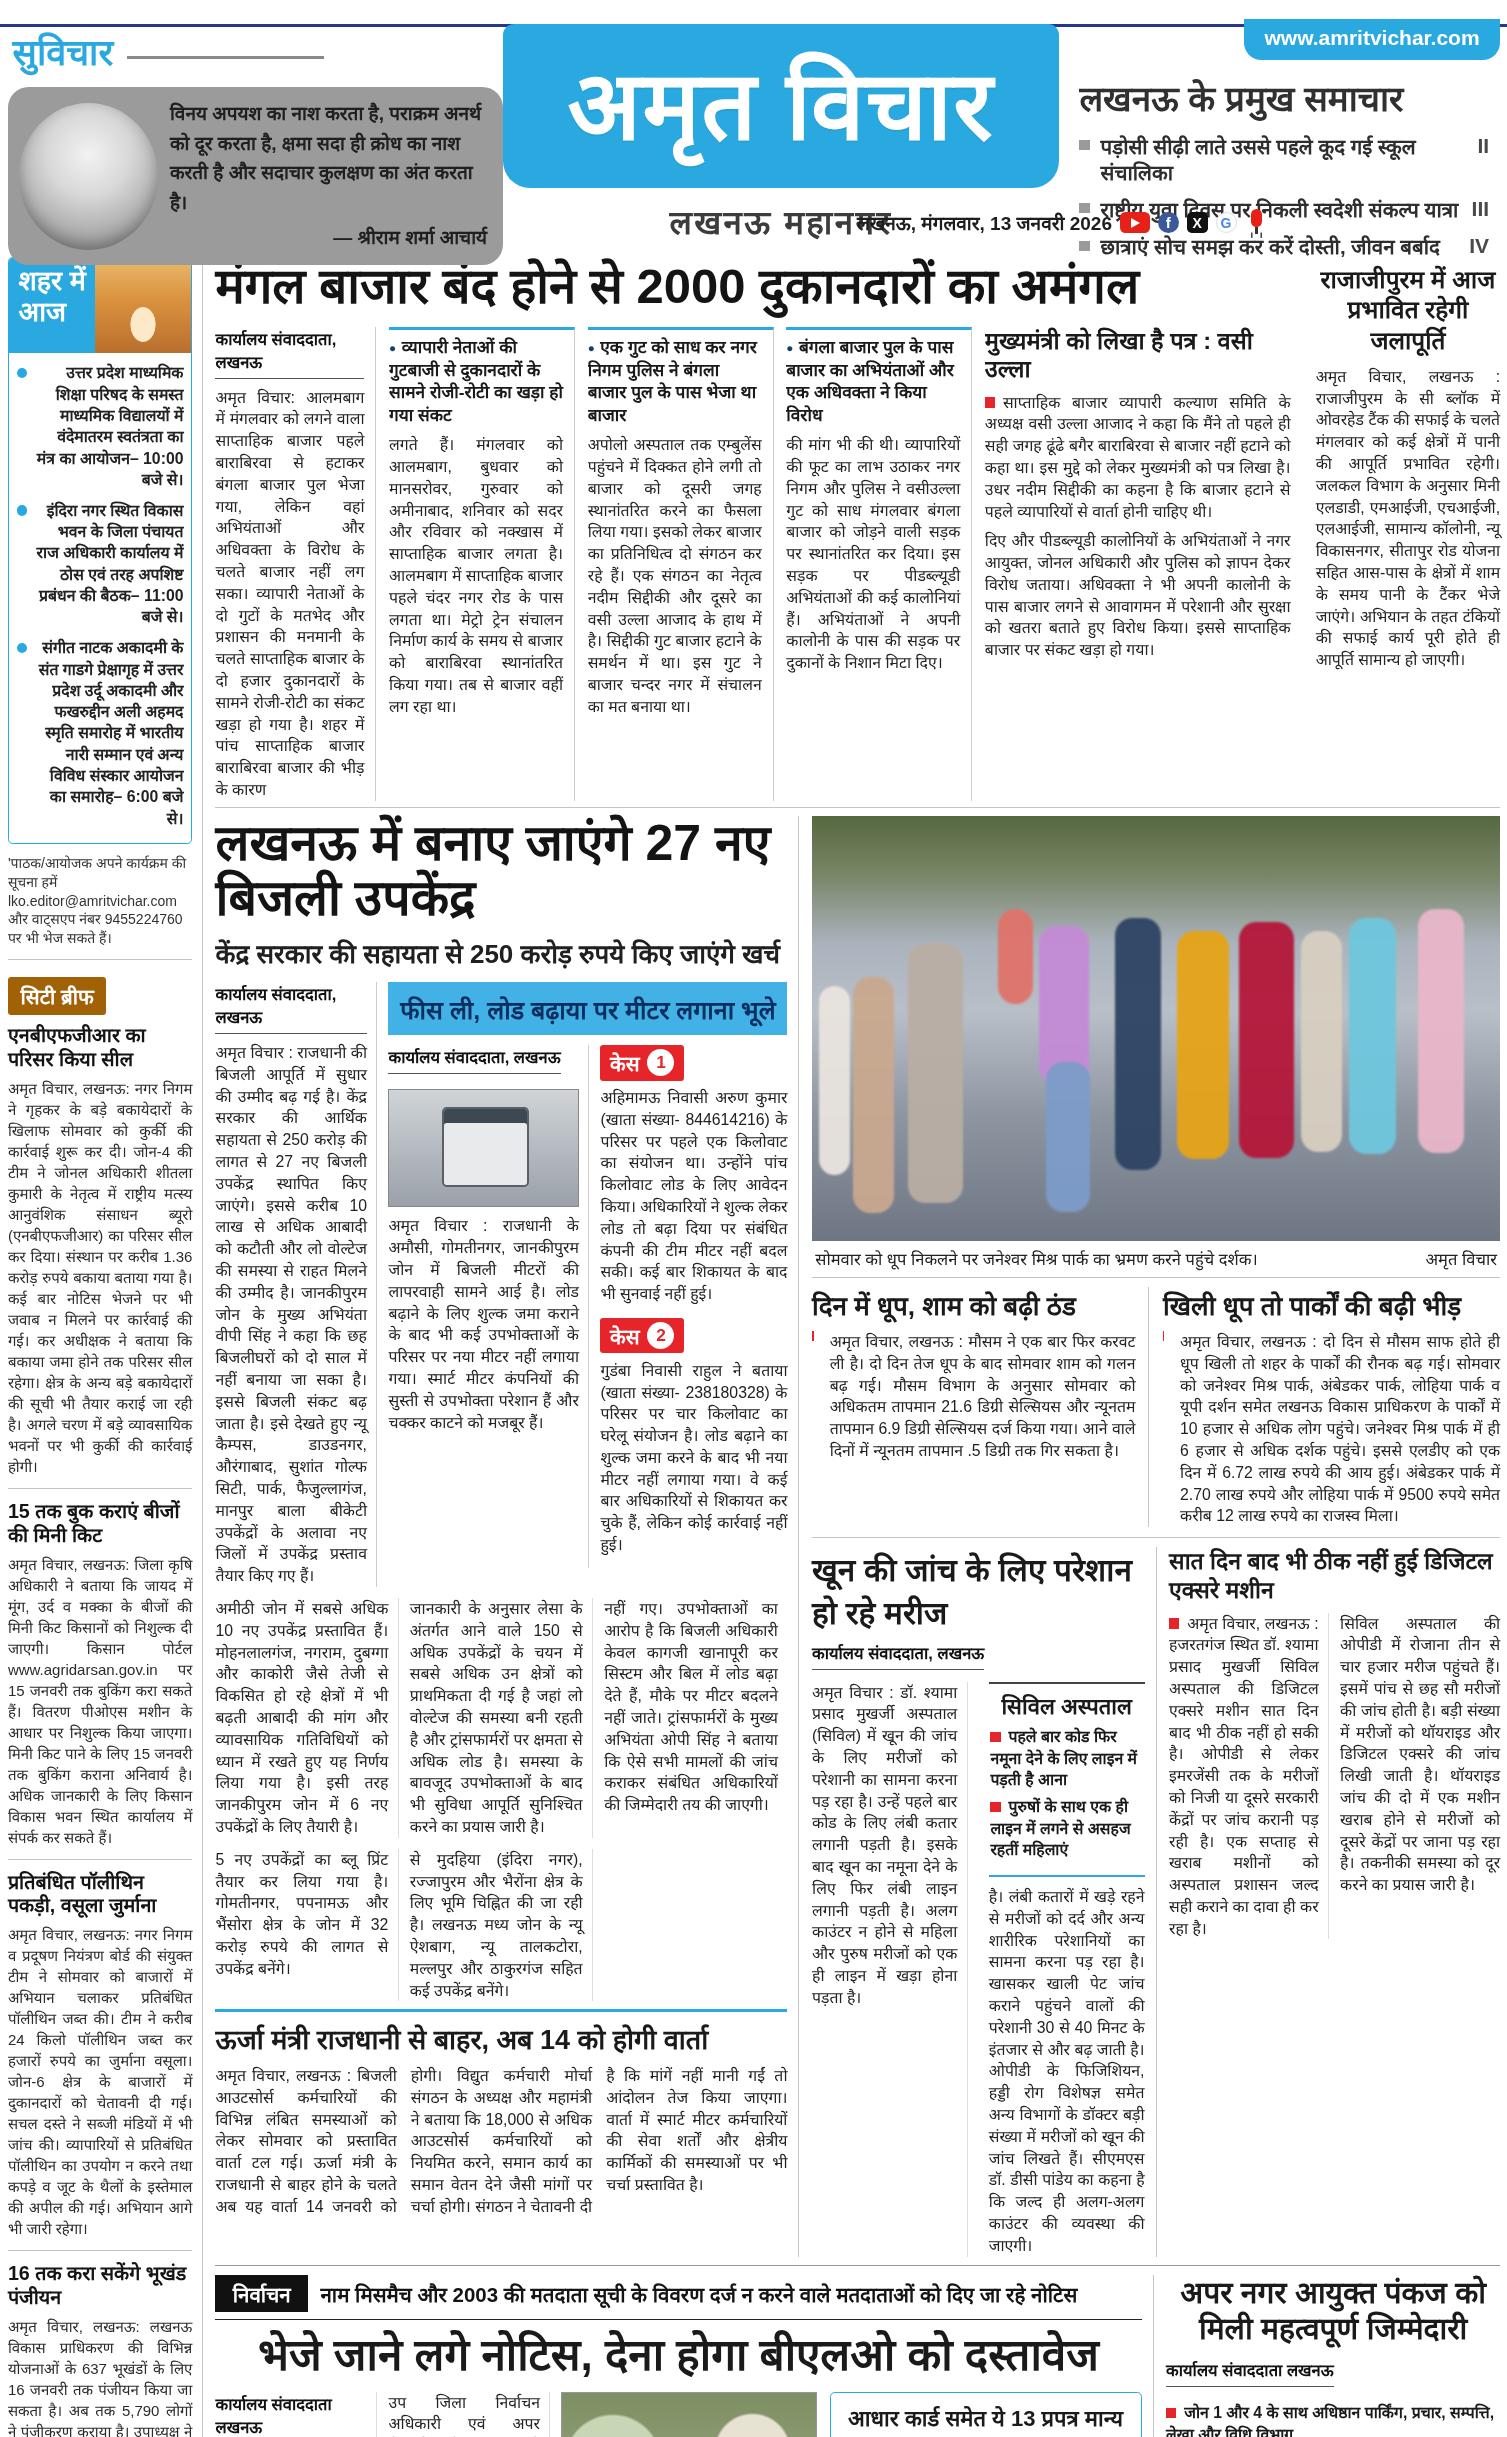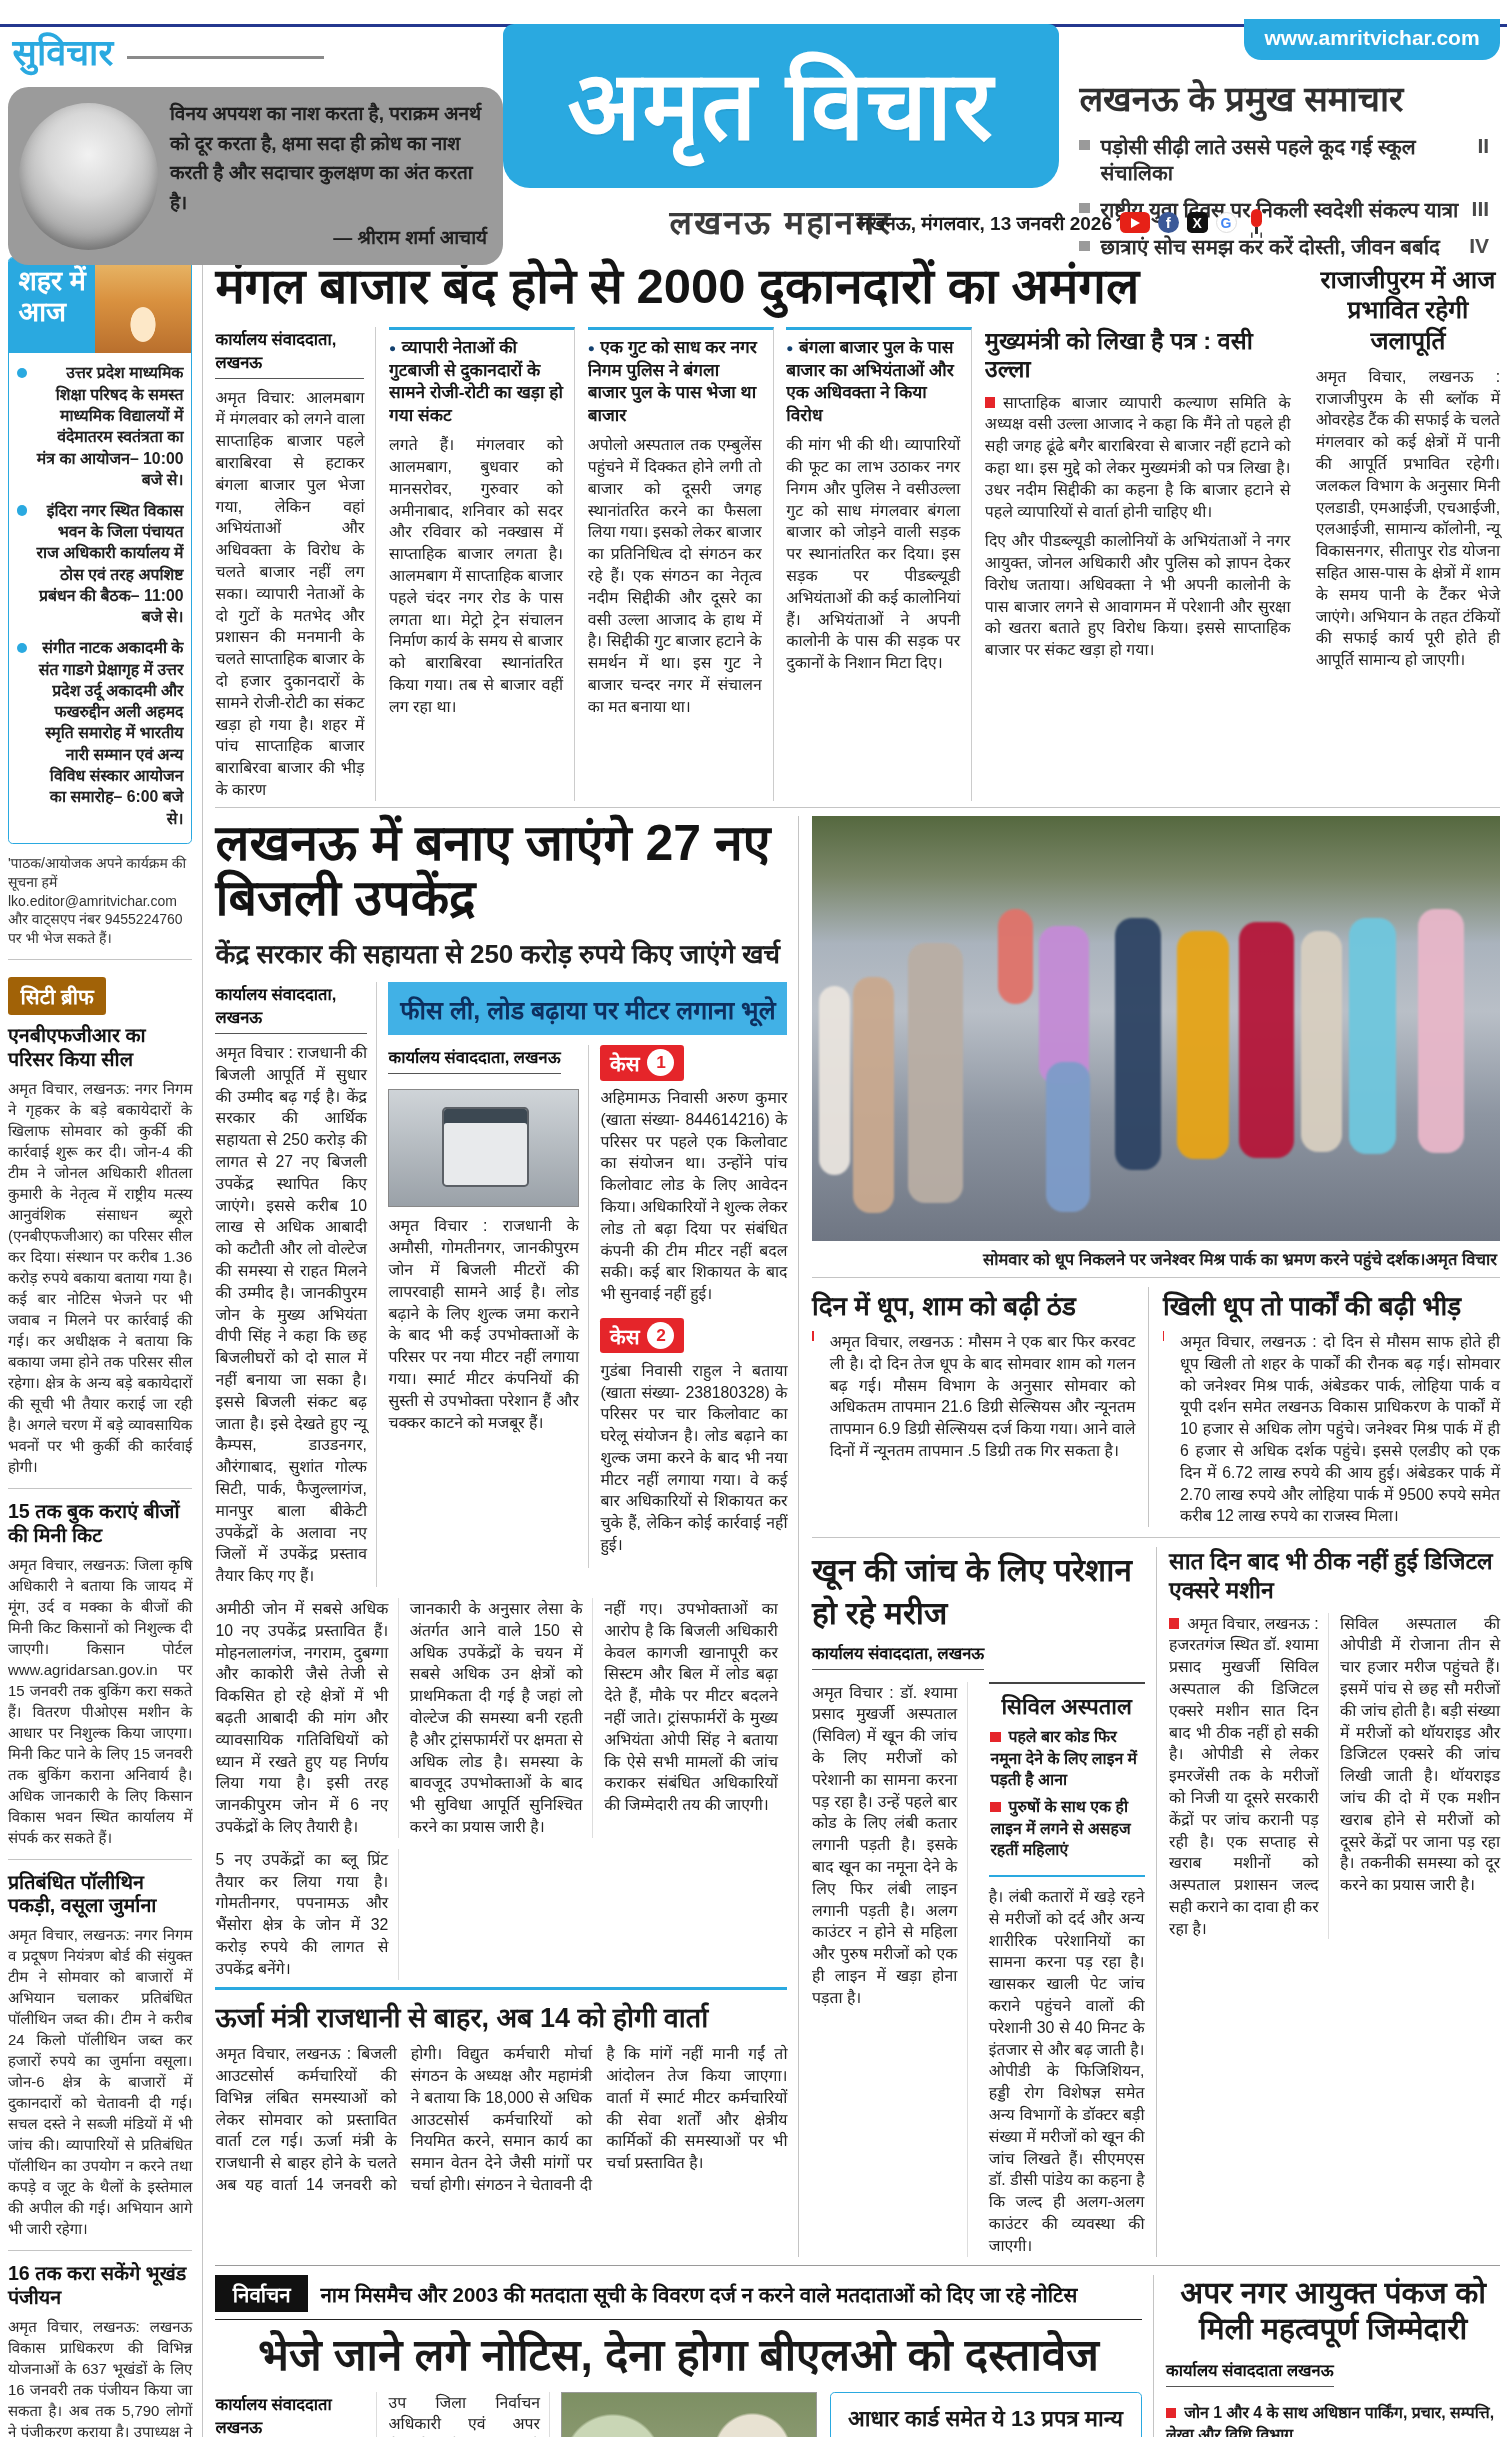--- a/index.html
+++ b/index.html
@@ -94,21 +94,21 @@
   .case-num { background:#fff; color:#e5252a; width:27px; height:27px; border-radius:50%; display:inline-flex; align-items:center; justify-content:center; font-size:17.3px; font-weight:900; }
   .power-cont { display:grid; grid-template-columns:1fr 1fr 1fr; gap:11px; margin-top:11px; }
   .power-cont p { border-right:0.8px solid #ddd; padding-right:9.5px; }
   .power-cont p:last-child { border-right:none; }
   .energy h2 { font-size:27px; font-weight:900; margin:6.3px 0 7.9px; }
   .energy p { column-count:3; column-gap:14px; }
 
   .photo-park { width:100%; height:425px; position:relative; overflow:hidden; background:
       linear-gradient(180deg,#55683f 0%, #7a8668 14%, #aab3bd 30%, #b9bfc7 46%, #8e96a2 70%, #6f7683 100%); }
   .fig { position:absolute; border-radius:17.3px; filter:blur(0.8px); opacity:.95; }
-  .caption-row { display:flex; justify-content:flex-end; padding:6.3px 3.2px; font-size:16.5px; font-weight:700; color:#222; border-bottom:0.8px solid #c4c4c4; }
+  .caption-row { display:flex; justify-content:space-between; padding:6.3px 3.2px; font-size:16.5px; font-weight:400; color:#222; border-bottom:0.8px solid #c4c4c4; }
   .weather-row { display:grid; grid-template-columns:1fr 1fr; gap:14px; padding:9.5px 0; border-bottom:0.8px solid #c4c4c4; }
   .weather-row > div:first-child { border-right:0.8px solid #c4c4c4; padding-right:12.6px; }
   .weather-row h2 { font-size:26px; font-weight:900; margin-bottom:7.9px; }
   .wline { display:flex; gap:7.9px; }
 
   .health-row { display:grid; grid-template-columns:1fr 331px; gap:12.6px; padding-top:9.5px; min-height:473px; }
   .blood { border-right:0.8px solid #c4c4c4; padding-right:11px; }
   .blood h1 { font-size:31.5px; font-weight:900; margin-bottom:7.9px; }
   .blood-cols { display:grid; grid-template-columns:1fr 1fr; gap:21px; margin-top:4px; }
   .civil-box { border-top:2.4px solid #444; border-bottom:2.4px solid #2aa9e0; padding:6.3px 1.6px 7.9px; margin-bottom:9.5px; }
@@ -320,20 +320,21 @@
               </div>
             </div>
           </div>
           <div class="power-cont">
             <p class="body">अमीठी जोन में सबसे अधिक 10 नए उपकेंद्र प्रस्तावित हैं। मोहनलालगंज, नगराम, दुबग्गा और काकोरी जैसे तेजी से विकसित हो रहे क्षेत्रों में भी बढ़ती आबादी की मांग और व्यावसायिक गतिविधियों को ध्यान में रखते हुए यह निर्णय लिया गया है। इसी तरह जानकीपुरम जोन में 6 नए उपकेंद्रों के लिए तैयारी है।</p>
             <p class="body">जानकारी के अनुसार लेसा के अंतर्गत आने वाले 150 से अधिक उपकेंद्रों के चयन में सबसे अधिक उन क्षेत्रों को प्राथमिकता दी गई है जहां लो वोल्टेज की समस्या बनी रहती है और ट्रांसफार्मरों पर क्षमता से अधिक लोड है। समस्या के बावजूद उपभोक्ताओं के बाद भी सुविधा आपूर्ति सुनिश्चित करने का प्रयास जारी है।</p>
             <p class="body">नहीं गए। उपभोक्ताओं का आरोप है कि बिजली अधिकारी केवल कागजी खानापूरी कर सिस्टम और बिल में लोड बढ़ा देते हैं, मौके पर मीटर बदलने नहीं जाते। ट्रांसफार्मरों के मुख्य अभियंता ओपी सिंह ने बताया कि ऐसे सभी मामलों की जांच कराकर संबंधित अधिकारियों की जिम्मेदारी तय की जाएगी।</p>
           </div>
           <div class="power-cont">
             <p class="body">5 नए उपकेंद्रों का ब्लू प्रिंट तैयार कर लिया गया है। गोमतीनगर, पपनामऊ और भैंसोरा क्षेत्र के जोन में 32 करोड़ रुपये की लागत से उपकेंद्र बनेंगे।</p>
+            <p class="body">से मुदहिया (इंदिरा नगर), रज्जापुरम और भैरोंना क्षेत्र के लिए भूमि चिह्नित की जा रही है। लखनऊ मध्य जोन के न्यू ऐशबाग, न्यू तालकटोरा, मल्लपुर और ठाकुरगंज सहित कई उपकेंद्र बनेंगे।</p>
             <p class="body"></p>
           </div>
           <hr class="cyanrule">
           <div class="energy">
             <h2>ऊर्जा मंत्री राजधानी से बाहर, अब 14 को होगी वार्ता</h2>
             <p class="body">अमृत विचार, लखनऊ : बिजली आउटसोर्स कर्मचारियों की विभिन्न लंबित समस्याओं को लेकर सोमवार को प्रस्तावित वार्ता टल गई। ऊर्जा मंत्री के राजधानी से बाहर होने के चलते अब यह वार्ता 14 जनवरी को होगी। विद्युत कर्मचारी मोर्चा संगठन के अध्यक्ष और महामंत्री ने बताया कि 18,000 से अधिक आउटसोर्स कर्मचारियों को नियमित करने, समान कार्य का समान वेतन देने जैसी मांगों पर चर्चा होगी। संगठन ने चेतावनी दी है कि मांगें नहीं मानी गईं तो आंदोलन तेज किया जाएगा। वार्ता में स्मार्ट मीटर कर्मचारियों की सेवा शर्तों और क्षेत्रीय कार्मिकों की समस्याओं पर भी चर्चा प्रस्तावित है।</p>
           </div>
         </div>
 
         <div>

